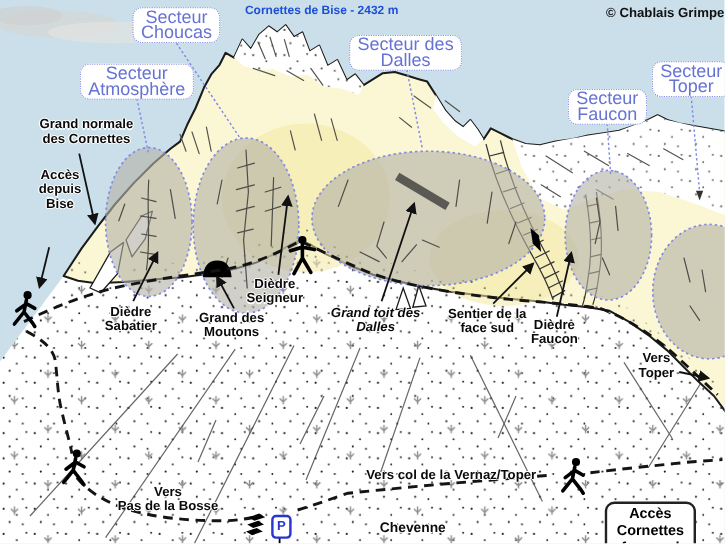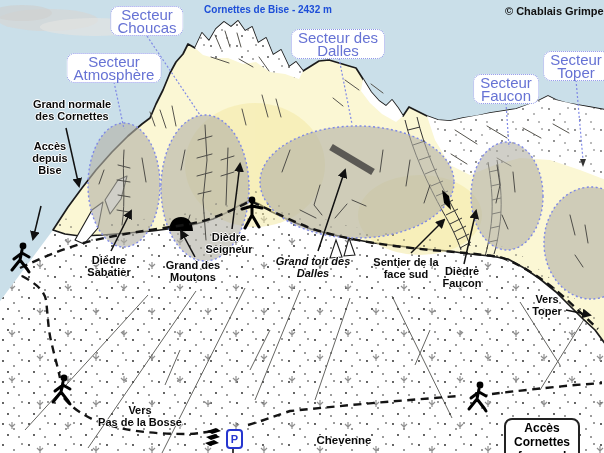--- a/index.html
+++ b/index.html
@@ -221,19 +221,20 @@
 Dalles</div>
   <div class="lbl" style="left:386px;top:256px;margin-left:20px;">Sentier de la
 face sud</div>
   <div class="lbl" style="left:462px;top:265px;">Dièdre
 Faucon</div>
 
   <div class="lbl" style="left:547px;top:293px;">Vers
 Toper</div>
   <div class="lbl" style="left:140px;top:404px;">Vers
 Pas de la Bosse</div>
+  <div class="lbl" style="left:376px;top:390px;">Vers col de la Vernaz/Toper</div>
   <div class="lbl" style="left:300px;top:434px;font-size:11.5px;margin-left:44px;">Chevenne</div>
 
   <div class="accesbox" style="left:542px;top:418px;">Accès Cornettes
 face sud</div>
 
   <div class="psign" style="left:226px;top:429px;">P</div>
 </div>
 
 </body></html>

